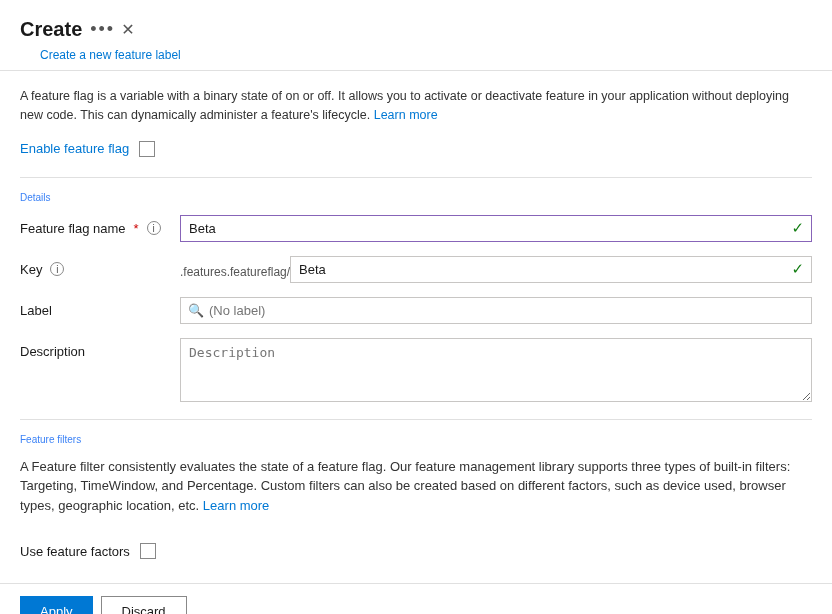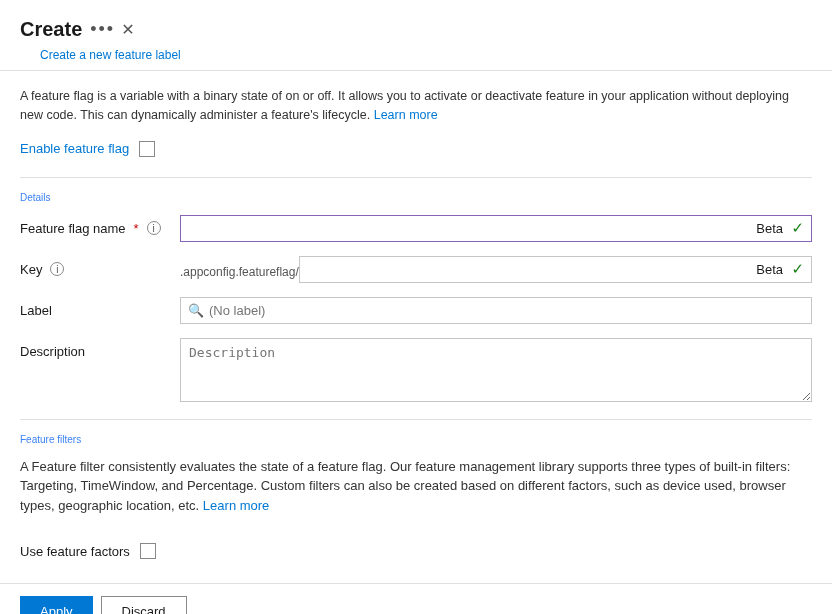--- a/index.html
+++ b/index.html
@@ -144,21 +144,20 @@
       color: #1a1a1a;
     }
     .input-field-active {
       border: 1.5px solid #8764b8;
     }
     .input-with-check {
       position: relative;
     }
     .input-with-check input {
       padding-right: 28px;
-      text-align: right;
     }
     .check-icon {
       position: absolute;
       right: 8px;
       top: 50%;
       transform: translateY(-50%);
       color: #107c10;
       font-size: 15px;
     }
     .key-row {
@@ -298,21 +297,21 @@
       </div>
     </div>
 
     <div class="form-row">
       <div class="form-label">
         <span>Key</span>
         <span class="info-icon">i</span>
       </div>
       <div class="form-control">
         <div class="key-row">
-          <span class="key-prefix">.appconfig.featureflag/</span>
+          <span class="key-prefix">.features.featureflag/</span>
           <div class="key-input-wrap input-with-check">
             <input type="text" class="input-field" value="Beta" style="">
             <span class="check-icon">✓</span>
           </div>
         </div>
       </div>
     </div>
 
     <div class="form-row">
       <div class="form-label">

